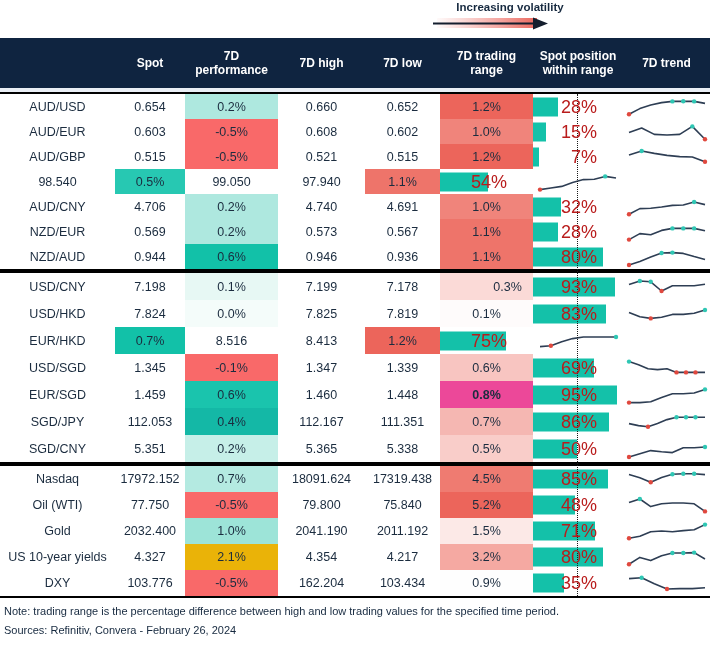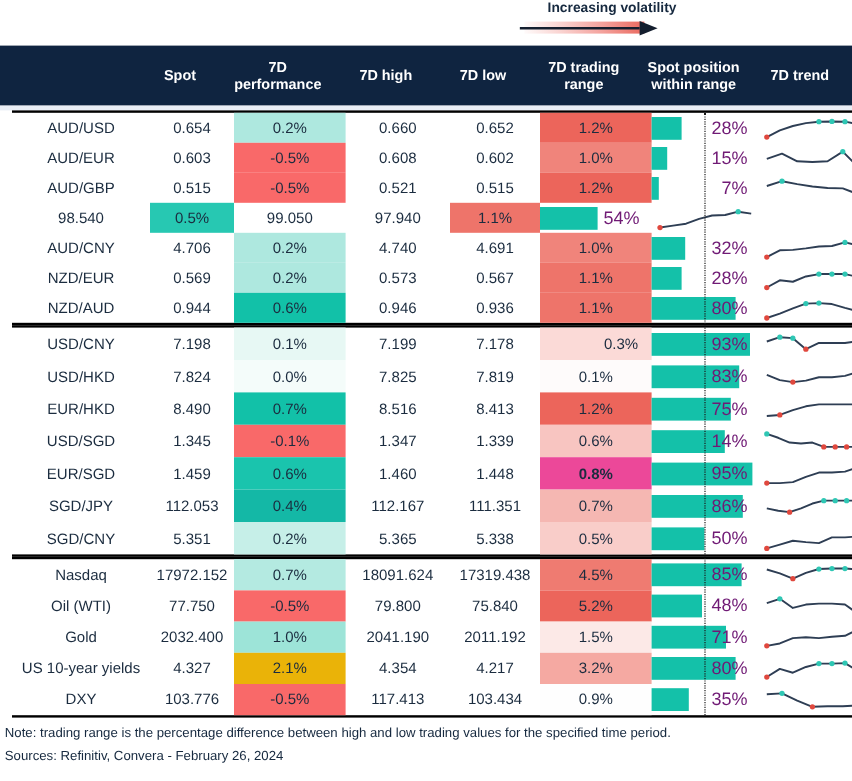--- a/index.html
+++ b/index.html
@@ -16,34 +16,34 @@
     background:linear-gradient(to right, rgba(236,99,90,0.03), rgba(236,99,90,0.28) 30%, rgba(236,99,90,0.6) 65%, rgba(233,96,85,0.95)); }
   .legend-arrow svg { position:absolute; left:0; top:1px; }
 
   .thead {
     display:grid; grid-template-columns:115px 70px 93px 87px 75px 93px 90px 87px;
     height:50px; background:#0f2440; align-items:center;
   }
   .th { color:#ffffff; font-size:12px; font-weight:bold; text-align:center; line-height:1.18; padding:0 3px; }
   .gap-strip { height:4px; background:#e9eef5; }
 
-  .tbody-wrap { position:relative; border-top:2px solid #000; border-bottom:2px solid #000;margin-left:10px; }
+  .tbody-wrap { position:relative; border-top:2px solid #000; border-bottom:2px solid #000; }
   .sep { height:4px; border-top:2px solid #000; border-bottom:2px solid #000; }
 
   .row { display:grid; grid-template-columns:115px 70px 93px 87px 75px 93px 90px 87px; align-items:stretch; }
   .block-0 .row { height:25px; }
   .block-1 .row { height:27px; }
   .block-2 .row { height:26px; }
 
   .cell { display:flex; align-items:center; justify-content:center; font-size:12.5px; color:#1b2c3f; }
   .c-fill { height:100%; }
   .c-pos { position:relative; justify-content:flex-start; }
   .pos-track { position:absolute; left:0; top:50%; transform:translateY(-50%); width:88px; height:19px; }
   .pos-bar { height:100%; background:#14c1a9; }
-  .pos-label { position:absolute; right:10px; top:50%; transform:translateY(-50%); font-size:15px; color:#701a75; z-index:6; }
+  .pos-label { position:absolute; right:26px; top:50%; transform:translateY(-50%); font-size:18px; color:#b91c1c; z-index:6; }
   .dotline { position:absolute; left:577px; top:0; bottom:0; width:0;
     border-left:1.5px dotted #1a1a1a; z-index:5; pointer-events:none; }
 
   .c-trend svg { display:block; }
 
   .notes { padding:7px 4px 0 4px; }
   .note-line { font-size:11px; color:#16293f; margin-bottom:7px; }
 </style>
 </head>
 <body>
@@ -268,21 +268,20 @@
     <div class="cell c-trend">
           <svg width="84" height="24" viewBox="0 0 84 24">
             <polyline points="4,10.4 14.857142857142858,14.8 25.714285714285715,16.4 36.57142857142857,15.2 47.42857142857143,12.4 58.285714285714285,12.4 69.14285714285714,11.2 80,8" fill="none" stroke="#2e3e54" stroke-width="1.6" stroke-linejoin="round"></polyline>
             <circle cx="25.714285714285715" cy="16.4" r="2.2" fill="#e0483e"></circle>
             <circle cx="80" cy="8" r="2.2" fill="#2fc7b4"></circle>
           </svg>
         </div>
   </div>
       <div class="row">
     <div class="cell c-label">EUR/HKD</div>
-    <div class="cell c-num">8.490</div>
     <div class="cell c-fill" style="background: rgb(18, 193, 168);">0.7%</div>
     <div class="cell c-num">8.516</div>
     <div class="cell c-num">8.413</div>
     <div class="cell c-fill" style="background: rgb(236, 101, 91);">1.2%</div>
     <div class="cell c-pos">
       <div class="pos-track">
         <div class="pos-bar" style="width: 75%; background: rgb(20, 193, 169);"></div>
       </div>
       <div class="pos-label">75%</div>
     </div>
@@ -298,21 +297,21 @@
     <div class="cell c-label">USD/SGD</div>
     <div class="cell c-num">1.345</div>
     <div class="cell c-fill" style="background: rgb(249, 105, 105);">-0.1%</div>
     <div class="cell c-num">1.347</div>
     <div class="cell c-num">1.339</div>
     <div class="cell c-fill" style="background: rgb(248, 197, 193);">0.6%</div>
     <div class="cell c-pos">
       <div class="pos-track">
         <div class="pos-bar" style="width: 69%; background: rgb(20, 193, 169);"></div>
       </div>
-      <div class="pos-label">14%</div>
+      <div class="pos-label">69%</div>
     </div>
     <div class="cell c-trend">
           <svg width="84" height="24" viewBox="0 0 84 24">
             <polyline points="4,5.600000000000001 13.5,8.799999999999999 23,12.799999999999999 32.5,13.6 42,12.799999999999999 51.5,16.4 61,16.4 70.5,16.4 80,16.4" fill="none" stroke="#2e3e54" stroke-width="1.6" stroke-linejoin="round"></polyline>
             <circle cx="4" cy="5.600000000000001" r="2.2" fill="#2fc7b4"></circle>
             <circle cx="51.5" cy="16.4" r="2.2" fill="#e0483e"></circle>
             <circle cx="61" cy="16.4" r="2.2" fill="#e0483e"></circle>
             <circle cx="70.5" cy="16.4" r="2.2" fill="#e0483e"></circle>
           </svg>
         </div>
@@ -470,21 +469,21 @@
             <circle cx="47.42857142857143" cy="8" r="2.2" fill="#2fc7b4"></circle>
             <circle cx="58.285714285714285" cy="8" r="2.2" fill="#2fc7b4"></circle>
             <circle cx="69.14285714285714" cy="7.600000000000001" r="2.2" fill="#2fc7b4"></circle>
           </svg>
         </div>
   </div>
       <div class="row">
     <div class="cell c-label">DXY</div>
     <div class="cell c-num">103.776</div>
     <div class="cell c-fill" style="background: rgb(249, 105, 105);">-0.5%</div>
-    <div class="cell c-num">117.413</div>
+    <div class="cell c-num">162.204</div>
     <div class="cell c-num">103.434</div>
     <div class="cell c-fill" style="background: rgb(254, 254, 254);">0.9%</div>
     <div class="cell c-pos">
       <div class="pos-track">
         <div class="pos-bar" style="width: 35%; background: rgb(20, 193, 169);"></div>
       </div>
       <div class="pos-label">35%</div>
     </div>
     <div class="cell c-trend">
           <svg width="84" height="24" viewBox="0 0 84 24">

